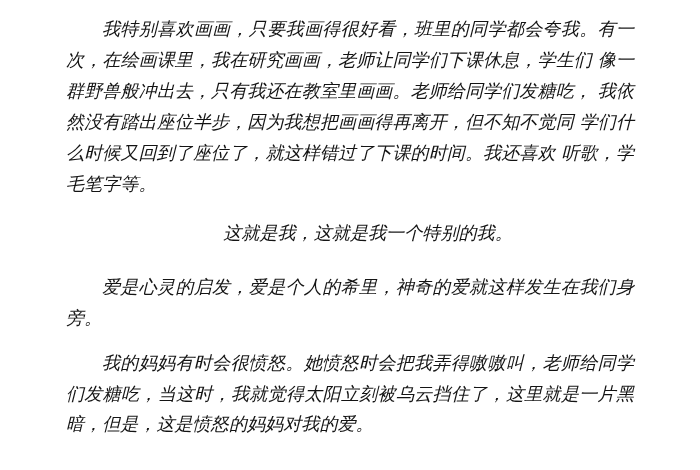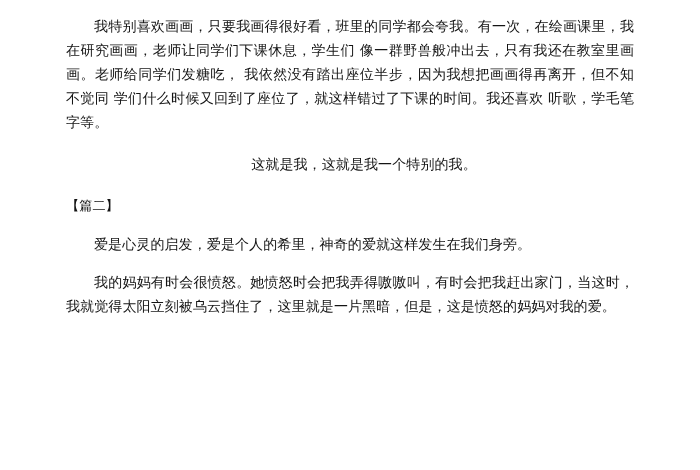--- a/index.html
+++ b/index.html
@@ -19,27 +19,28 @@
     width: 700px;
     height: 470px;
     padding: 14px 66px 0 66px;
     background: #ffffff;
   }
   .doc-body {
     display: block;
   }
   p.para {
     margin: 0 0 10px 0;
-    font-size: 14px;
+    font-size: 18px;
     line-height: 1.72;
     text-align: justify;
     text-justify: inter-ideograph;
     letter-spacing: 0.1px;
     color: #141414;
     text-indent: 2em;
+    font-style: italic;
   }
   p.heading {
     margin: 0 0 10px 0;
     font-size: 13.2px;
     line-height: 1.72;
     text-align: left;
     color: #141414;
     text-indent: 0;
   }
   p.short {
@@ -58,24 +59,23 @@
 
     <div class="spacer-sm"></div>
 
 
     <div class="spacer-sm"></div>
 
     <p class="para short">这就是我，这就是我一个特别的我。</p>
 
     <div class="spacer-md"></div>
 
-    <p class="heading">【篇二】</p>
 
     <div class="spacer-sm"></div>
 
     <p class="para">爱是心灵的启发，爱是个人的希里，神奇的爱就这样发生在我们身旁。</p>
 
     <div class="spacer-sm"></div>
 
-    <p class="para">我的妈妈有时会很愤怒。她愤怒时会把我弄得嗷嗷叫，有时会把我赶出家门，当这时，我就觉得太阳立刻被乌云挡住了，这里就是一片黑暗，但是，这是愤怒的妈妈对我的爱。</p>
+    <p class="para">我的妈妈有时会很愤怒。她愤怒时会把我弄得嗷嗷叫，老师给同学们发糖吃，当这时，我就觉得太阳立刻被乌云挡住了，这里就是一片黑暗，但是，这是愤怒的妈妈对我的爱。</p>
 
   </div>
 </div>
 
 </body></html>

